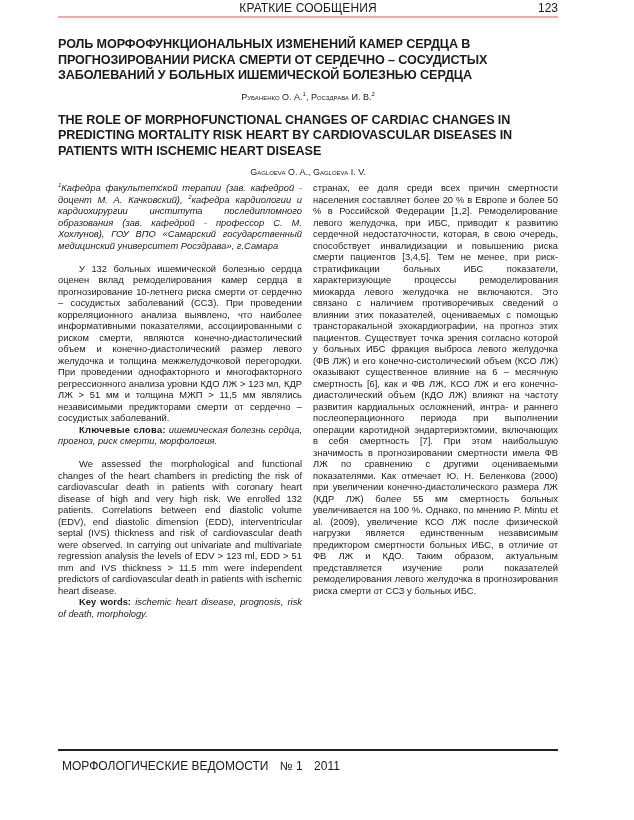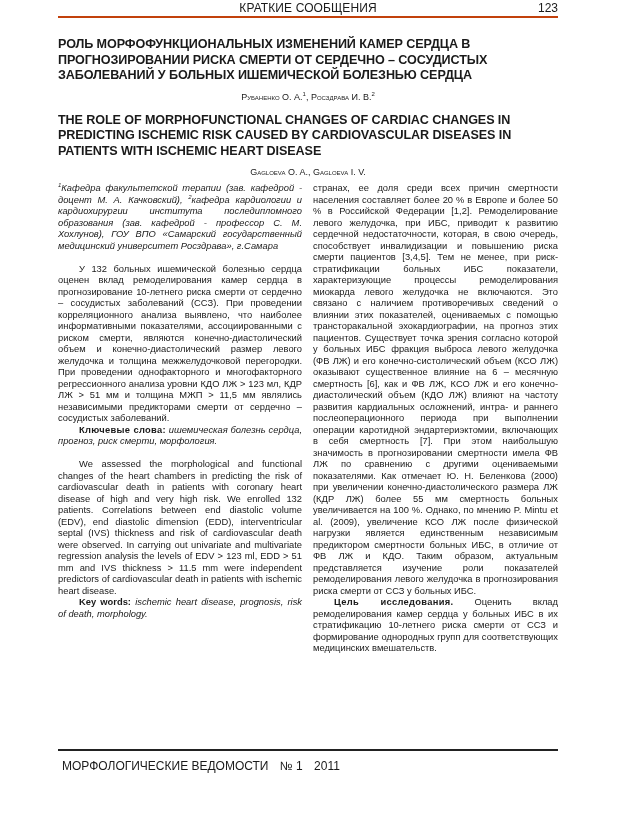--- a/index.html
+++ b/index.html
@@ -2,21 +2,21 @@
 <html><head>
   <meta charset="utf-8">
   <style>
     html, body { margin: 0; padding: 0; background: #ffffff; }
     body {
       width: 634px; height: 820px; position: relative; overflow: hidden;
       font-family: "Liberation Sans", sans-serif; color: #1a1a1a;
     }
     .page { position: absolute; left: 58px; top: 0; width: 500px; }
     .running-head {
-      position: relative; height: 16px; border-bottom: 2px solid #c2410c;
+      position: relative; height: 16px; border-bottom: 2px solid #fca5a5;
       font-size: 12px; line-height: 14px;
     }
     .running-head .section { position: absolute; left: 0; right: 0; top: 1px; text-align: center; letter-spacing: 0.1px; }
     .running-head .pagenum { position: absolute; right: 0; top: 1px; }
     .title {
       text-align: left; font-weight: bold; font-size: 12.6px; line-height: 15.5px;
       margin: 19px 0 0 0; letter-spacing: -0.1px;
     }
     .authors { text-align: center; font-size: 9px; margin-top: 7px; line-height: 12px; font-variant: small-caps; }
     .authors sup { font-size: 6px; vertical-align: super; line-height: 0; }
@@ -46,38 +46,37 @@
   <div class="running-head">
     <span class="section">КРАТКИЕ СООБЩЕНИЯ</span>
     <span class="pagenum">123</span>
   </div>
 
   <div class="title">РОЛЬ МОРФОФУНКЦИОНАЛЬНЫХ ИЗМЕНЕНИЙ КАМЕР СЕРДЦА В ПРОГНОЗИРОВАНИИ РИСКА СМЕРТИ ОТ СЕРДЕЧНО – СОСУДИСТЫХ ЗАБОЛЕВАНИЙ У БОЛЬНЫХ ИШЕМИЧЕСКОЙ БОЛЕЗНЬЮ СЕРДЦА</div>
   <div class="authors">
     <span>Рубаненко О. А.</span><sup>1</sup><span>, </span><span>Росздрава И. В.</span><sup>2</sup>
   </div>
 
-  <div class="title title-en">THE ROLE OF MORPHOFUNCTIONAL CHANGES OF CARDIAC CHANGES IN PREDICTING ISCHEMIC RISK CAUSED BY CARDIOVASCULAR DISEASES IN PATIENTS WITH ISCHEMIC HEART DISEASE</div>
+  <div class="title title-en">THE ROLE OF MORPHOFUNCTIONAL CHANGES OF CARDIAC CHANGES IN PREDICTING MORTALITY RISK HEART BY CARDIOVASCULAR DISEASES IN PATIENTS WITH ISCHEMIC HEART DISEASE</div>
   <div class="authors">Gagloeva O. A., Gagloeva I. V.</div>
 
   <div class="columns">
     <div class="col col-left">
       <p class="affil"><sup>1</sup><span>Кафедра факультетской терапии (зав. кафедрой - доцент М. А. Качковский), </span><sup>2</sup><span>кафедра кардиологии и кардиохирургии института последипломного образования (зав. кафедрой - профессор С. М. Хохлунов), ГОУ ВПО «Самарский государственный медицинский университет Росздрава», г.Самара</span></p>
       <div class="gap"></div>
       <p class="indent">У 132 больных ишемической болезнью сердца оценен вклад ремоделирования камер сердца в прогнозирование 10-летнего риска смерти от сердечно – сосудистых заболеваний (ССЗ). При проведении корреляционного анализа выявлено, что наиболее информативными показателями, ассоциированными с риском смерти, являются конечно-диастолический объем и конечно-диастолический размер левого желудочка и толщина межжелудочковой перегородки. При проведении однофакторного и многофакторного регрессионного анализа уровни КДО ЛЖ &gt; 123 мл, КДР ЛЖ &gt; 51 мм и толщина МЖП &gt; 11,5 мм являлись независимыми предикторами смерти от сердечно – сосудистых заболеваний.</p>
       <p class="indent"><span class="kw-label">Ключевые слова:</span><span class="italic"> ишемическая болезнь сердца, прогноз, риск смерти, морфология.</span></p>
       <div class="gap"></div>
       <p class="indent">We assessed the morphological and functional changes of the heart chambers in predicting the risk of cardiovascular death in patients with coronary heart disease of high and very high risk. We enrolled 132 patients. Correlations between end diastolic volume (EDV), end diastolic dimension (EDD), interventricular septal (IVS) thickness and risk of cardiovascular death were observed. In carrying out univariate and multivariate regression analysis the levels of EDV &gt; 123 ml, EDD &gt; 51 mm and IVS thickness &gt; 11.5 mm were independent predictors of cardiovascular death in patients with ischemic heart disease.</p>
       <p class="indent"><span class="kw-en-label">Key words:</span><span class="italic"> ischemic heart disease, prognosis, risk of death, morphology.</span></p>
       <div class="gap"></div>
     </div>
 
     <div class="col col-right">
       <p>странах, ее доля среди всех причин смертности населения составляет более 20 % в Европе и более 50 % в Российской Федерации [1,2]. Ремоделирование левого желудочка, при ИБС, приводит к развитию сердечной недостаточности, которая, в свою очередь, способствует инвалидизации и повышению риска смерти пациентов [3,4,5]. Тем не менее, при риск-стратификации больных ИБС показатели, характеризующие процессы ремоделирования миокарда левого желудочка не включаются. Это связано с наличием противоречивых сведений о влиянии этих показателей, оцениваемых с помощью трансторакальной эхокардиографии, на прогноз этих пациентов. Существует точка зрения согласно которой у больных ИБС фракция выброса левого желудочка (ФВ ЛЖ) и его конечно-систолический объем (КСО ЛЖ) оказывают существенное влияние на 6 – месячную смертность [6], как и ФВ ЛЖ, КСО ЛЖ и его конечно-диастолический объем (КДО ЛЖ) влияют на частоту развития кардиальных осложнений, интра- и раннего послеоперационного периода при выполнении операции каротидной эндартериэктомии, включающих в себя смертность [7]. При этом наибольшую значимость в прогнозировании смертности имела ФВ ЛЖ по сравнению с другими оцениваемыми показателями. Как отмечает Ю. Н. Беленкова (2000) при увеличении конечно-диастолического размера ЛЖ (КДР ЛЖ) более 55 мм смертность больных увеличивается на 100 %. Однако, по мнению P. Mintu et al. (2009), увеличение КСО ЛЖ после физической нагрузки является единственным независимым предиктором смертности больных ИБС, в отличие от ФВ ЛЖ и КДО. Таким образом, актуальным представляется изучение роли показателей ремоделирования левого желудочка в прогнозирования риска смерти от ССЗ у больных ИБС.</p>
-      <p class="indent"><span class="kw-label">Цель исследования.</span><span> Оценить вклад ремоделирования камер сердца у больных ИБС в их стратификацию 10-летнего риска смерти от ССЗ и формирование однородных групп для соответствующих медицинских вмешательств.</span></p>
     </div>
   </div>
 </div>
 
 <div class="footer-rule"></div>
 <div class="footer-text">
   <span>МОРФОЛОГИЧЕСКИЕ ВЕДОМОСТИ</span>
   <span>№ 1</span>
   <span>2011</span>
 </div>

